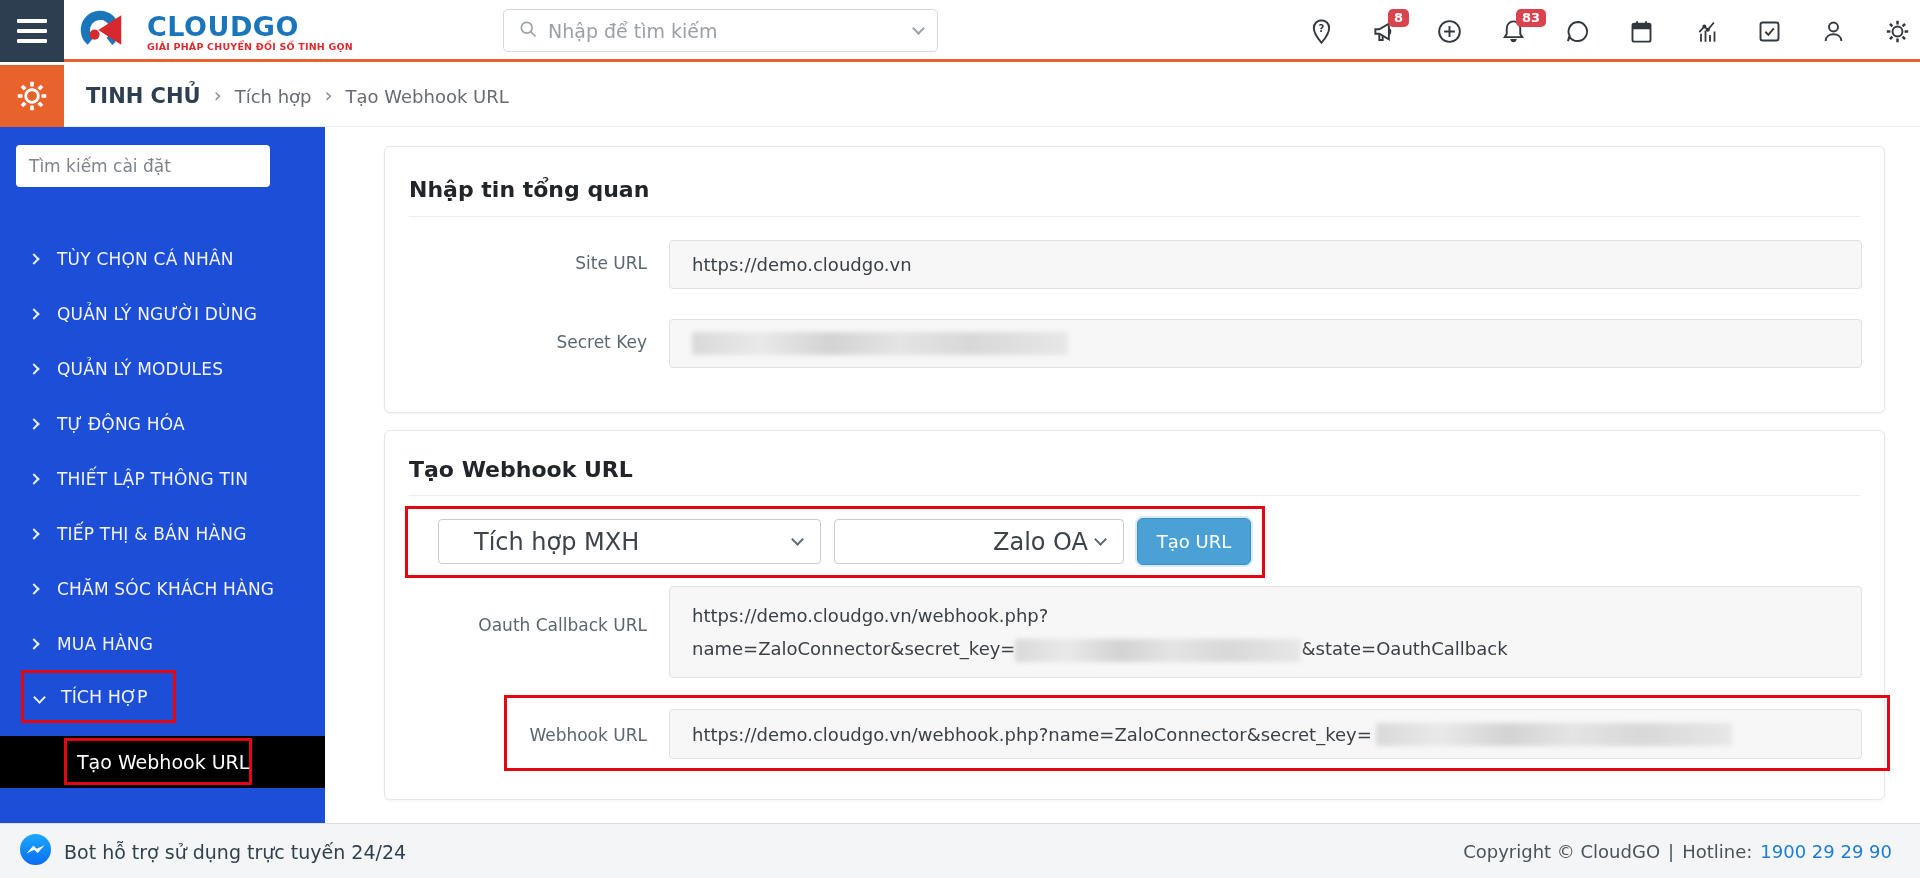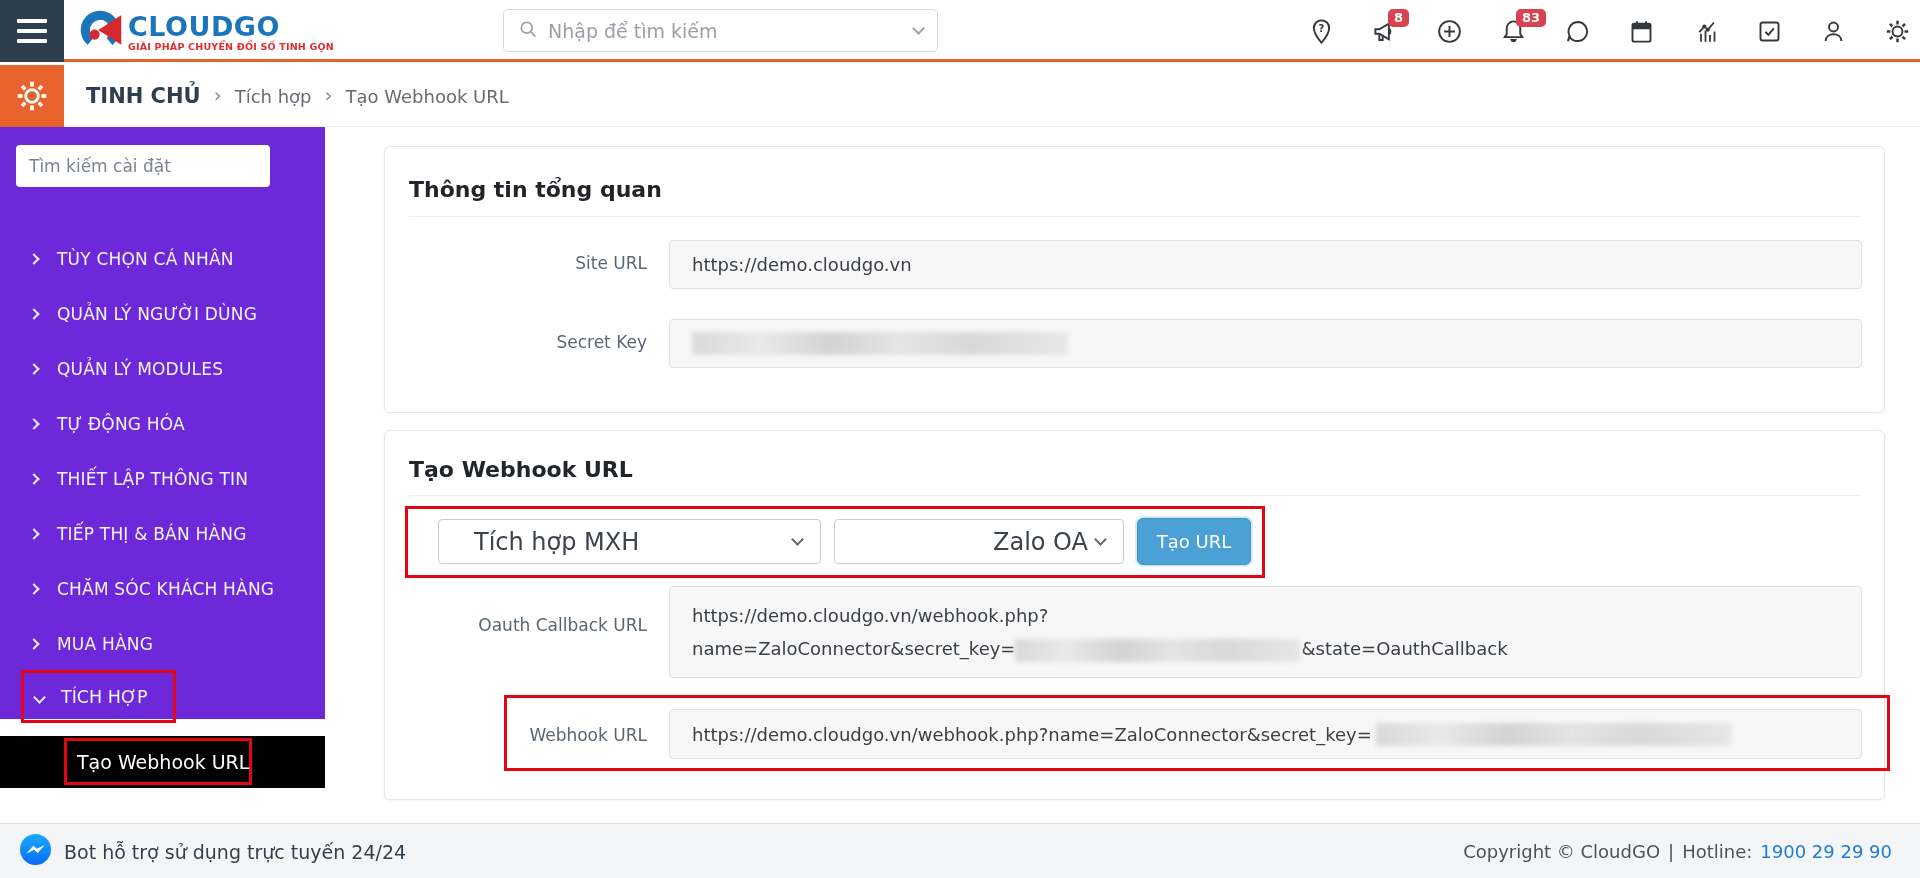--- a/index.html
+++ b/index.html
@@ -5,40 +5,40 @@
   * { margin:0; padding:0; box-sizing:border-box; }
   html,body { background:#fff; }
   #app {
     position:relative; width:1920px; height:878px; overflow:hidden;
     font-family:"DejaVu Sans","Liberation Sans",sans-serif; background:#fff;
   }
   
   .topbar { position:absolute; top:0; left:0; width:1920px; height:62px; background:#fff; border-bottom:3px solid #e8632b; }
   .burger { position:absolute; top:0; left:0; width:64px; height:62px; background:#2d3e50; display:flex; flex-direction:column; justify-content:center; align-items:center; gap:6px; cursor:pointer; }
   .burger span { display:block; width:30px; height:4px; background:#fff; border-radius:1px; }
-  .logo { position:absolute; left:78px; top:7px; display:flex; align-items:center; gap:4px; }
+  .logo { position:absolute; left:78px; top:7px; display:flex; align-items:center; gap:23px; }
   .logo-text .brand { font-size:27px; font-weight:bold; color:#1b75bb; letter-spacing:.5px; line-height:28px; }
   .logo-text .tagline { font-size:9.5px; font-weight:bold; color:#e02b2f; letter-spacing:.2px; }
   .hsearch { position:absolute; left:503px; top:9px; width:435px; height:43px; border:1px solid #d8d8d8; border-radius:5px; display:flex; align-items:center; padding:0 14px; background:#fff; }
   .hsearch input { border:none; outline:none; flex:1; font-size:19px; color:#555; font-family:inherit; margin-left:10px; }
   .hsearch input::placeholder { color:#9aa0a6; }
   .chev { display:inline-block; width:9px; height:9px; border-right:2px solid #9aa0a6; border-bottom:2px solid #9aa0a6; transform:rotate(45deg); margin-top:-4px; }
   .topicons { position:absolute; left:1308px; top:0; height:62px; display:flex; align-items:center; gap:37px; }
   .ticon { position:relative; width:27px; height:27px; cursor:pointer; }
   .ticon svg { width:27px; height:27px; }
   .badge { position:absolute; top:-9px; left:16px; background:#d9434e; color:#fff; font-size:13px; font-weight:bold; border-radius:5px; padding:2px 6px; line-height:14px; white-space:nowrap; }
   
   .crumbbar { position:absolute; top:65px; left:0; width:1920px; height:62px; background:#fff; border-bottom:1px solid #ededed; }
   .crumb-gear { position:absolute; left:0; top:0; width:64px; height:62px; background:#e8632b; display:flex; align-items:center; justify-content:center; cursor:pointer; }
   .crumbs { position:absolute; left:86px; top:0; height:62px; display:flex; align-items:center; gap:13px; }
   .crumb-home { font-size:21px; font-weight:bold; color:#2d3e50; cursor:pointer; }
   .crumb-sep { font-size:20px; color:#8a9097; margin-top:-3px; }
   .crumb-item { font-size:18px; color:#666c72; }
   
-  .sidebar { position:absolute; top:127px; left:0; width:325px; height:592px; background:#6d28d9; }
+  .sidebar { position:absolute; top:127px; left:0; width:325px; height:752px; background:#1d4ed8; }
   .ssearch { position:absolute; left:16px; top:18px; width:254px; height:42px; background:#fff; border:none; border-radius:4px; font-size:17px; color:#444; padding:0 13px; outline:none; font-family:inherit; }
   .ssearch::placeholder { color:#7d848c; }
   .snav { position:absolute; left:0; width:325px; height:55px; display:flex; align-items:center; cursor:pointer; color:#f2f4f6; }
   .snav .schev { position:absolute; left:30px; width:8px; height:8px; border-right:2px solid #e9edf0; border-bottom:2px solid #e9edf0; transform:rotate(-45deg); }
   .snav .slabel { position:absolute; left:57px; font-size:17px; letter-spacing:.2px; white-space:nowrap; }
   .tich-box { position:absolute; left:21px; top:543px; width:155px; height:53px; border:3px solid #e30613; display:flex; align-items:center; cursor:pointer; color:#f2f4f6; }
   .tich-box .schev-down { position:absolute; left:11px; top:20px; width:9px; height:9px; border-right:2px solid #e9edf0; border-bottom:2px solid #e9edf0; transform:rotate(45deg); }
   .tich-box .slabel { position:absolute; left:37px; font-size:17.5px; white-space:nowrap; }
   .active-bar { position:absolute; left:0; top:609px; width:325px; height:52px; background:#000; }
   .active-box { position:absolute; left:64px; top:2px; width:188px; height:47px; border:3px solid #e30613; display:flex; align-items:center; padding-left:10px; cursor:pointer; }
@@ -228,21 +228,21 @@
     <div class="active-bar">
       <div class="active-box">
         <span class="slabel">Tạo Webhook URL</span>
       </div>
     </div>
   </div>
 
   <div class="main">
 
     <div class="card" style="top:19px; height:267px;">
-      <div class="card-title" style="top:30px">Thông tin tổng quan</div>
+      <div class="card-title" style="top:30px">Nhập tin tổng quan</div>
       <div class="card-divider" style="top:69px"></div>
 
       <div class="flabel" style="top:106px">Site URL</div>
       <div class="ffield" style="top:93px; height:49px;">
         <span>https://demo.cloudgo.vn</span>
       </div>
 
       <div class="flabel" style="top:185px">Secret Key</div>
       <div class="ffield" style="top:172px; height:49px;">
         <span class="redact" style="width:376px"></span>

